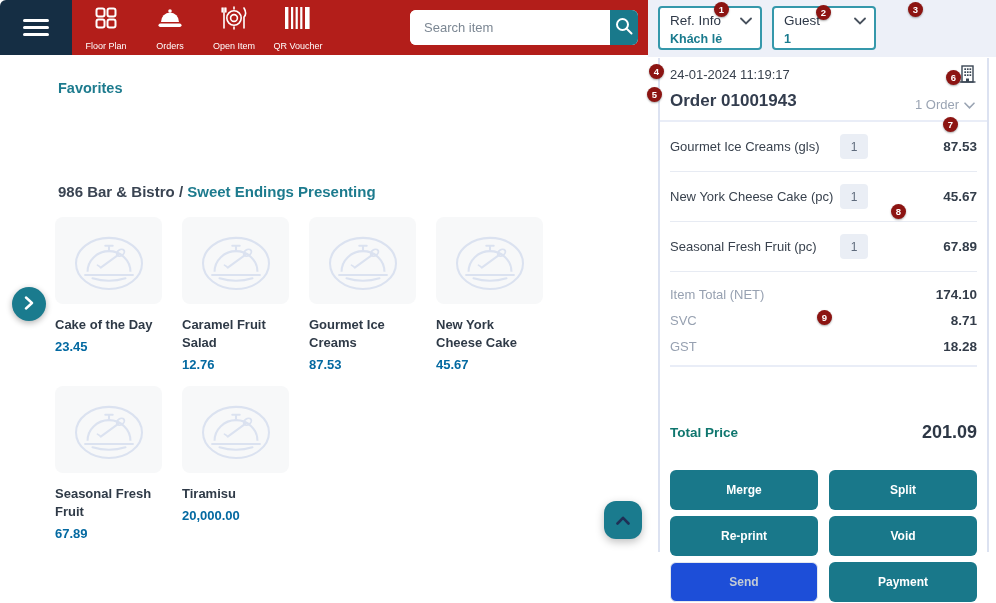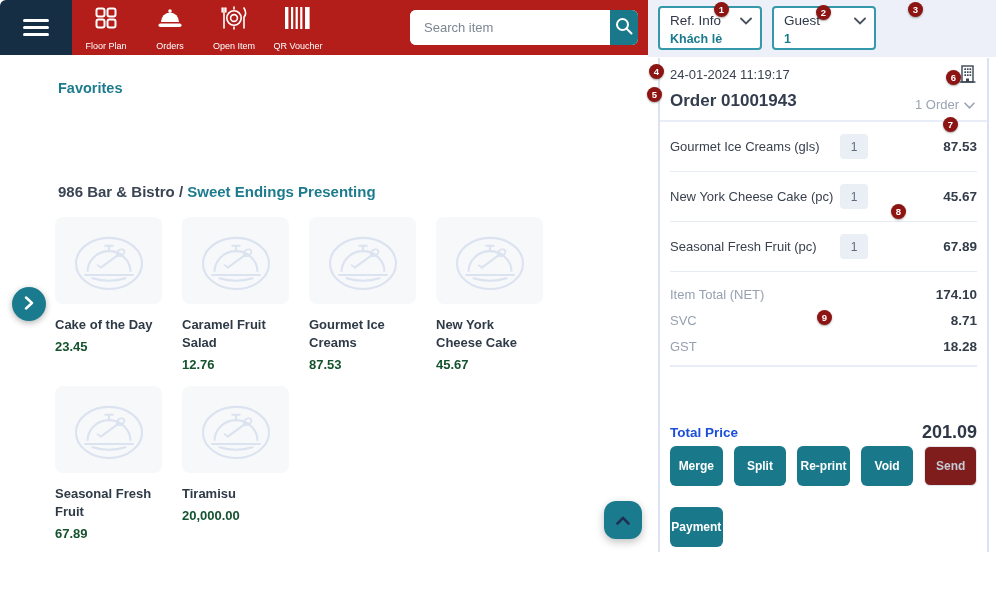--- a/index.html
+++ b/index.html
@@ -33,21 +33,21 @@
   
   .favorites { position:absolute; left:58px; top:80px; font-size:14.5px; font-weight:bold; color:#1d7b8e; cursor:pointer; }
   .breadcrumb { position:absolute; left:58px; top:183px; font-size:15px; font-weight:bold; }
   .breadcrumb .parent { color:#3a4452; }
   .breadcrumb .current { color:#1d7b8e; cursor:pointer; }
 
   .product-grid { position:absolute; left:55px; top:217px; width:594px; display:flex; flex-wrap:wrap; gap:14px 20px; align-content:flex-start; }
   .product-card { width:107px; display:flex; flex-direction:column; cursor:pointer; }
   .product-img { width:107px; height:87px; background:#f7f8f9; border-radius:8px; display:flex; align-items:center; justify-content:center; }
   .product-name { margin-top:12px; font-size:13px; font-weight:bold; color:#2f3a47; line-height:18px; }
-  .product-price { margin-top:5px; font-size:13px; font-weight:bold; color:#14532d; }
+  .product-price { margin-top:5px; font-size:13px; font-weight:bold; color:#0369a1; }
 
   .chevron-right-btn { position:absolute; left:12px; top:287px; width:34px; height:34px; border-radius:50%; background:#1a7b8e; border:none; cursor:pointer; box-shadow:0 2px 6px rgba(0,0,0,.3); display:flex; align-items:center; justify-content:center; }
   .scroll-top-btn { position:absolute; left:604px; top:501px; width:38px; height:38px; border-radius:12px; background:#1a7b8e; border:none; cursor:pointer; box-shadow:0 3px 8px rgba(0,0,0,.25); display:flex; align-items:center; justify-content:center; }
 
   
   .order-panel { position:absolute; left:658px; top:58px; width:331px; height:494px; background:#fff; border-left:2px solid #dce2f1; border-right:2px solid #dce2f1; }
   .op-time { position:absolute; left:10px; top:9px; font-size:13px; color:#39424e; }
   .op-building { position:absolute; right:10px; top:6px; }
   .op-title { position:absolute; left:10px; top:33px; font-size:17px; font-weight:bold; color:#333d4e; }
   .op-count { position:absolute; right:12px; top:39px; font-size:13px; color:#9aa4b3; display:flex; align-items:center; gap:5px; cursor:pointer; }
@@ -55,25 +55,25 @@
   .op-items { position:absolute; left:10px; right:10px; top:64px; }
   .op-item { height:50px; display:flex; align-items:center; border-bottom:1px solid #e7ebf3; }
   .oi-name { flex:1; font-size:13px; color:#39424e; }
   .oi-qty { width:28px; height:25px; background:#eaeef5; border-radius:4px; font-size:12px; color:#5f6b7c; display:flex; align-items:center; justify-content:center; margin-right:49px; cursor:pointer; }
   .oi-price { width:60px; text-align:right; font-size:13.5px; font-weight:bold; color:#333d4a; }
   .op-totals { position:absolute; left:10px; right:10px; top:214px; padding:9px 0 6px; border-bottom:2px solid #e9edf7; }
   .op-trow { height:26px; display:flex; justify-content:space-between; align-items:center; }
   .op-trow .tl { font-size:13px; color:#97a1b1; }
   .op-trow .tv { font-size:13.5px; font-weight:bold; color:#333c49; }
   .op-total-price { position:absolute; left:10px; right:10px; top:364px; display:flex; justify-content:space-between; align-items:center; }
-  .tp-label { font-size:13.5px; font-weight:bold; color:#1d4ed8; }
+  .tp-label { font-size:13.5px; font-weight:bold; color:#0f766e; }
   .tp-value { font-size:18px; font-weight:bold; color:#2d3745; }
-  .op-buttons { position:absolute; left:10px; right:10px; top:388px; display:grid; grid-template-columns:repeat(5,1fr); gap:21px 11px; }
+  .op-buttons { position:absolute; left:10px; right:10px; top:412px; display:grid; grid-template-columns:repeat(2,1fr); gap:6px 11px; }
   .op-btn { height:40px; border:none; border-radius:6px; background:#19788a; color:#fff; font-size:12px; font-weight:bold; cursor:pointer; font-family:"Liberation Sans",sans-serif; }
-  .op-btn.disabled { background:#7f1d1d; color:#c3ccd5; border:1px solid #e4e8ee; cursor:default; }
+  .op-btn.disabled { background:#1d4ed8; color:#c3ccd5; border:1px solid #e4e8ee; cursor:default; }
 
   
   .badge { position:absolute; width:15px; height:15px; border-radius:50%; background:#8c1412; color:#fff; font-size:9.5px; font-weight:bold; display:flex; align-items:center; justify-content:center; z-index:20; box-shadow:0 1px 2px rgba(0,0,0,.35); }
 </style>
 </head>
 <body>
 
 <svg width="0" height="0" style="position:absolute">
   <defs>
     <g id="dish-placeholder">

